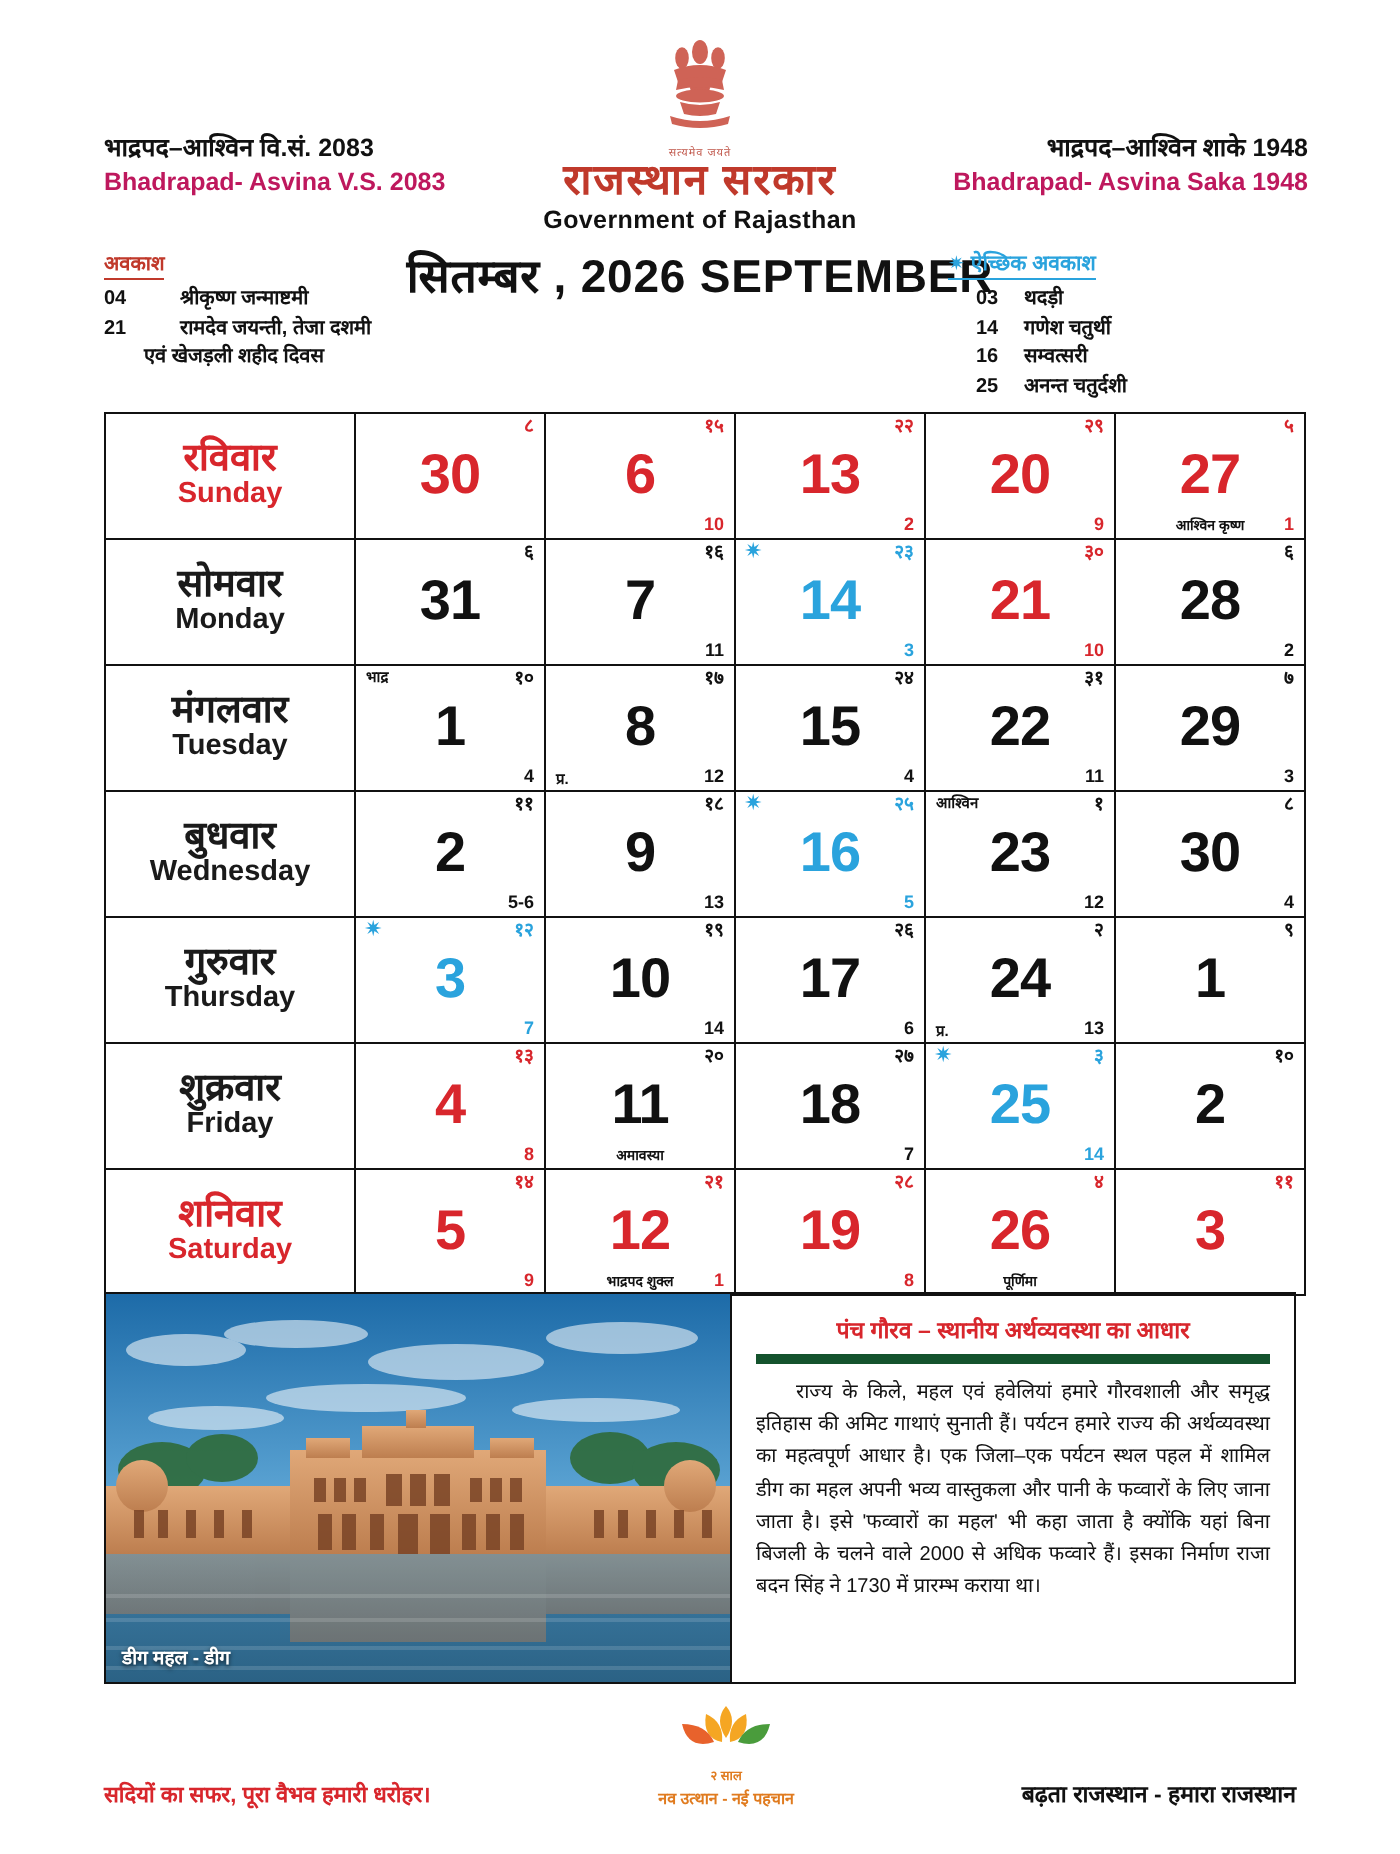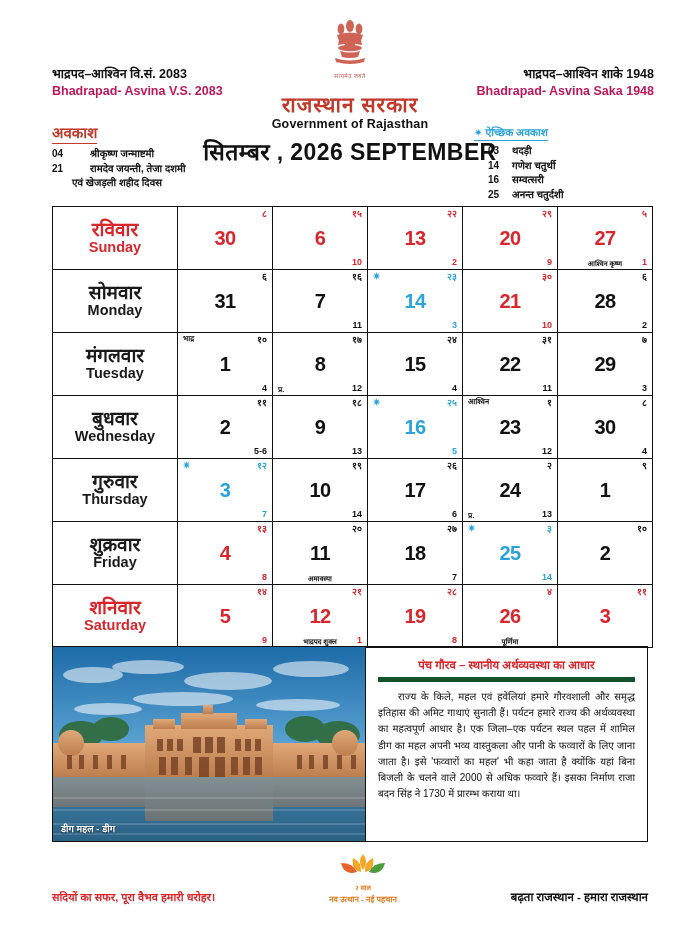--- a/index.html
+++ b/index.html
@@ -29,21 +29,21 @@
     position:absolute;left:52px;top:66px;width:230px;
   }
   .hdr-right{
     position:absolute;right:46px;top:66px;width:250px;text-align:right;
   }
   .samvat-hi{font-size:12.5px;font-weight:bold;color:#111;letter-spacing:0;line-height:1.35;}
   .samvat-en{font-size:12.5px;font-weight:bold;color:#be185d;line-height:1.35;}
 
   .holi-block{position:absolute;left:52px;top:122px;width:215px;}
   .holi-title{
-    font-size:15px;font-weight:bold;color:#c0392b;
+    font-size:10px;font-weight:bold;color:#c0392b;
     border-bottom:1.2px solid #c0392b;display:inline-block;padding-bottom:1px;margin-bottom:3px;
   }
   .holi-row{font-size:10px;color:#111;line-height:1.45;display:flex;gap:6px;}
   .holi-row .d{width:14px;flex:none;font-weight:bold;}
   .holi-row .n{font-weight:bold;margin-left:18px;}
   .holi-cont{font-size:10px;color:#111;line-height:1.45;padding-left:20px;font-weight:bold;}
 
   .opt-block{position:absolute;right:46px;top:122px;width:180px;}
   .opt-title{
     font-size:10.5px;font-weight:bold;color:#2aa3dd;
@@ -52,21 +52,21 @@
   .opt-star{color:#2aa3dd;font-size:10px;margin-right:3px;}
   .opt-row{font-size:10px;color:#111;line-height:1.45;display:flex;gap:10px;padding-left:14px;}
   .opt-row .d{width:14px;flex:none;font-weight:bold;}
   .opt-row .n{font-weight:bold;}
 
   .hdr-center{
     position:absolute;left:0;right:0;top:16px;text-align:center;
   }
   .emblem{width:46px;height:58px;margin:0 auto;display:block;}
   .emblem-motto{font-size:5.5px;color:#c0564a;letter-spacing:.5px;margin-top:-2px;}
-  .gov-hi{font-size:21px;font-weight:bold;color:#c0392b;letter-spacing:1px;margin-top:14px;line-height:1.05;}
+  .gov-hi{font-size:21px;font-weight:bold;color:#c0392b;letter-spacing:1px;margin-top:0;line-height:1.05;}
   .gov-en{font-size:12.5px;font-weight:bold;color:#111;letter-spacing:.2px;margin-top:1px;}
   .month-line{font-size:23px;font-weight:bold;color:#111;letter-spacing:.4px;margin-top:4px;}
 
   
   .cal{
     position:absolute;left:52px;top:206px;
     width:596px;
     border-collapse:collapse;
     table-layout:fixed;
   }
@@ -82,21 +82,21 @@
   .daycell .hi{font-size:19px;font-weight:bold;line-height:1.0;}
   .daycell .en{font-size:14.5px;font-weight:bold;line-height:1.15;}
   .row-sun .daycell .hi,.row-sun .daycell .en{color:#d8262c;}
   .row-sat .daycell .hi,.row-sat .daycell .en{color:#d8262c;}
 
   .dcell{width:94px;}
   .num{
     position:absolute;left:0;right:0;top:50%;
     transform:translateY(-52%);
     text-align:center;
-    font-size:20px;font-weight:bold;line-height:1;
+    font-size:28px;font-weight:bold;line-height:1;
     letter-spacing:-0.5px;
   }
   .tithi-tr{
     position:absolute;right:5px;top:2px;
     font-size:9.5px;font-weight:bold;line-height:1;
   }
   .tithi-tl{
     position:absolute;left:5px;top:2px;
     font-size:7.5px;font-weight:bold;line-height:1;color:#111;
   }

